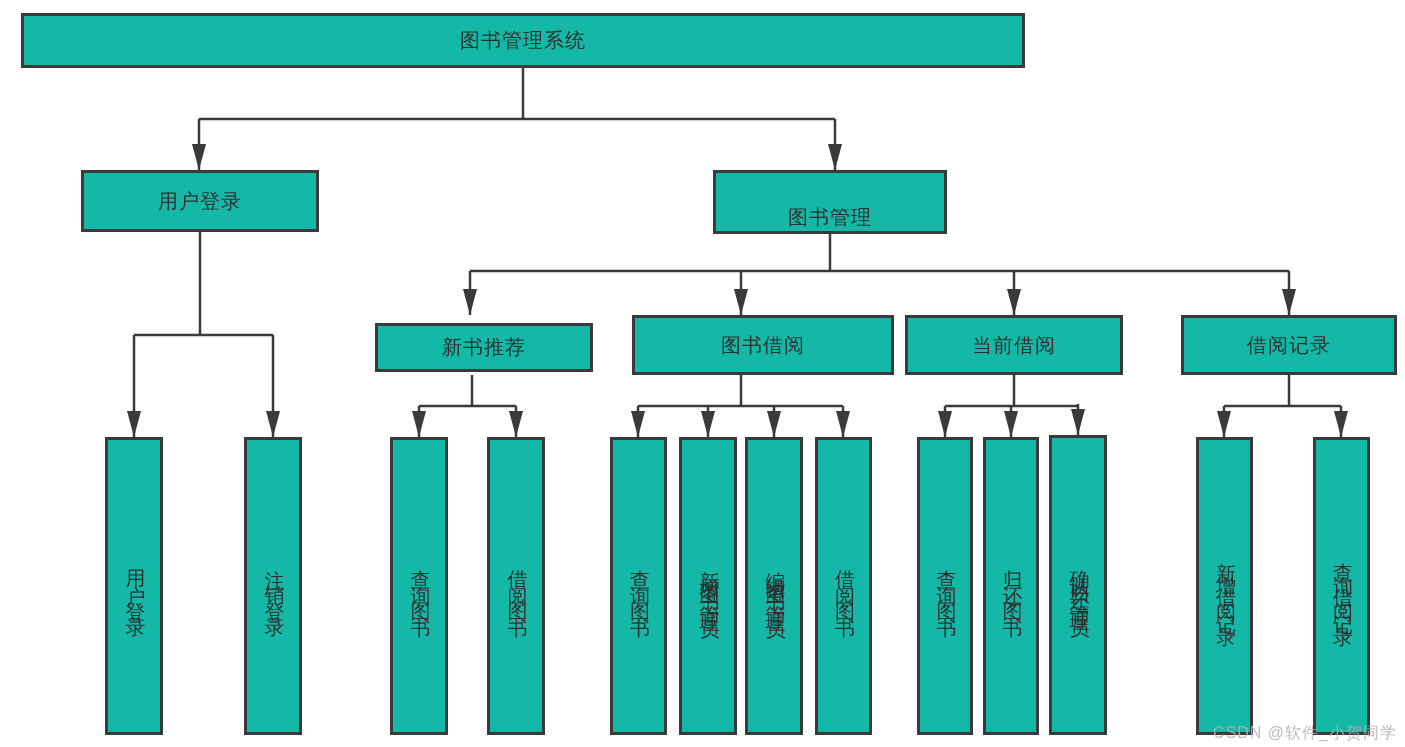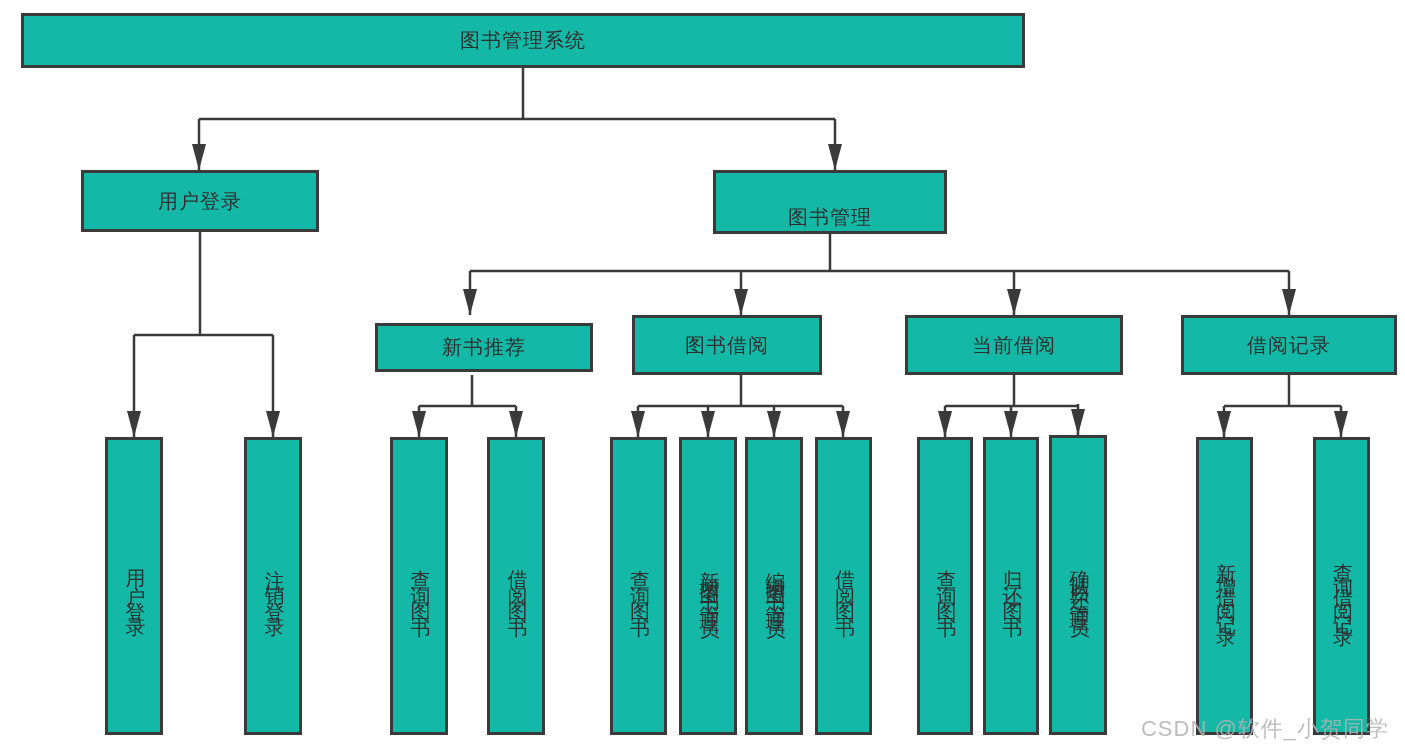--- a/index.html
+++ b/index.html
@@ -12,37 +12,37 @@
   .h-label{font-size:20px;color:#2f2f2f;white-space:nowrap;letter-spacing:1px;}
   .v-label{writing-mode:vertical-rl;text-orientation:mixed;font-size:20px;color:#2f2f2f;line-height:1;}
   .v4{letter-spacing:16px;}
   .v6{letter-spacing:13px;}
   .v10{letter-spacing:7px;}
   
   .p-root{left:21px;top:13px;width:1004px;height:55px;}
   .p-l2a{left:81px;top:170px;width:238px;height:62px;}
   .p-l2b{left:713px;top:170px;width:234px;height:64px;align-items:flex-end;}
   .p-l3a{left:375px;top:315px;width:218px;height:49px;margin-top:8px;}
-  .p-l3b{left:632px;top:315px;width:190px;height:60px;}
+  .p-l3b{left:632px;top:315px;width:262px;height:60px;}
   .p-l3c{left:905px;top:315px;width:218px;height:60px;}
   .p-l3d{left:1181px;top:315px;width:216px;height:60px;}
   .p-f1a{left:105px;top:437px;width:58px;height:298px;}
   .p-f1b{left:244px;top:437px;width:58px;height:298px;}
   .p-f2a{left:390px;top:437px;width:58px;height:298px;}
   .p-f2b{left:487px;top:437px;width:58px;height:298px;}
   .p-f3a{left:610px;top:437px;width:57px;height:298px;}
   .p-f3b{left:679px;top:437px;width:58px;height:298px;}
   .p-f3c{left:745px;top:437px;width:58px;height:298px;}
   .p-f3d{left:815px;top:437px;width:57px;height:298px;}
   .p-f4a{left:917px;top:437px;width:56px;height:298px;}
   .p-f4b{left:983px;top:437px;width:56px;height:298px;}
   .p-f4c{left:1049px;top:435px;width:58px;height:300px;}
   .p-f5a{left:1196px;top:437px;width:57px;height:298px;}
   .p-f5b{left:1313px;top:437px;width:57px;height:298px;}
-  .watermark{position:absolute;right:16px;bottom:3px;z-index:5;font-size:22px;color:#b3b3b3;
+  .watermark{position:absolute;right:8px;bottom:3px;z-index:5;font-size:16px;color:#b3b3b3;
              opacity:.88;letter-spacing:1px;white-space:nowrap;}
 </style>
 </head>
 <body>
 
 <div id="canvas">
 
   <svg id="edges" viewBox="0 0 1405 747" xmlns="http://www.w3.org/2000/svg">
     <defs>
       <marker id="arrow" viewBox="0 0 26 14" refX="26" refY="7" markerWidth="26" markerHeight="14" orient="auto" markerUnits="userSpaceOnUse">

